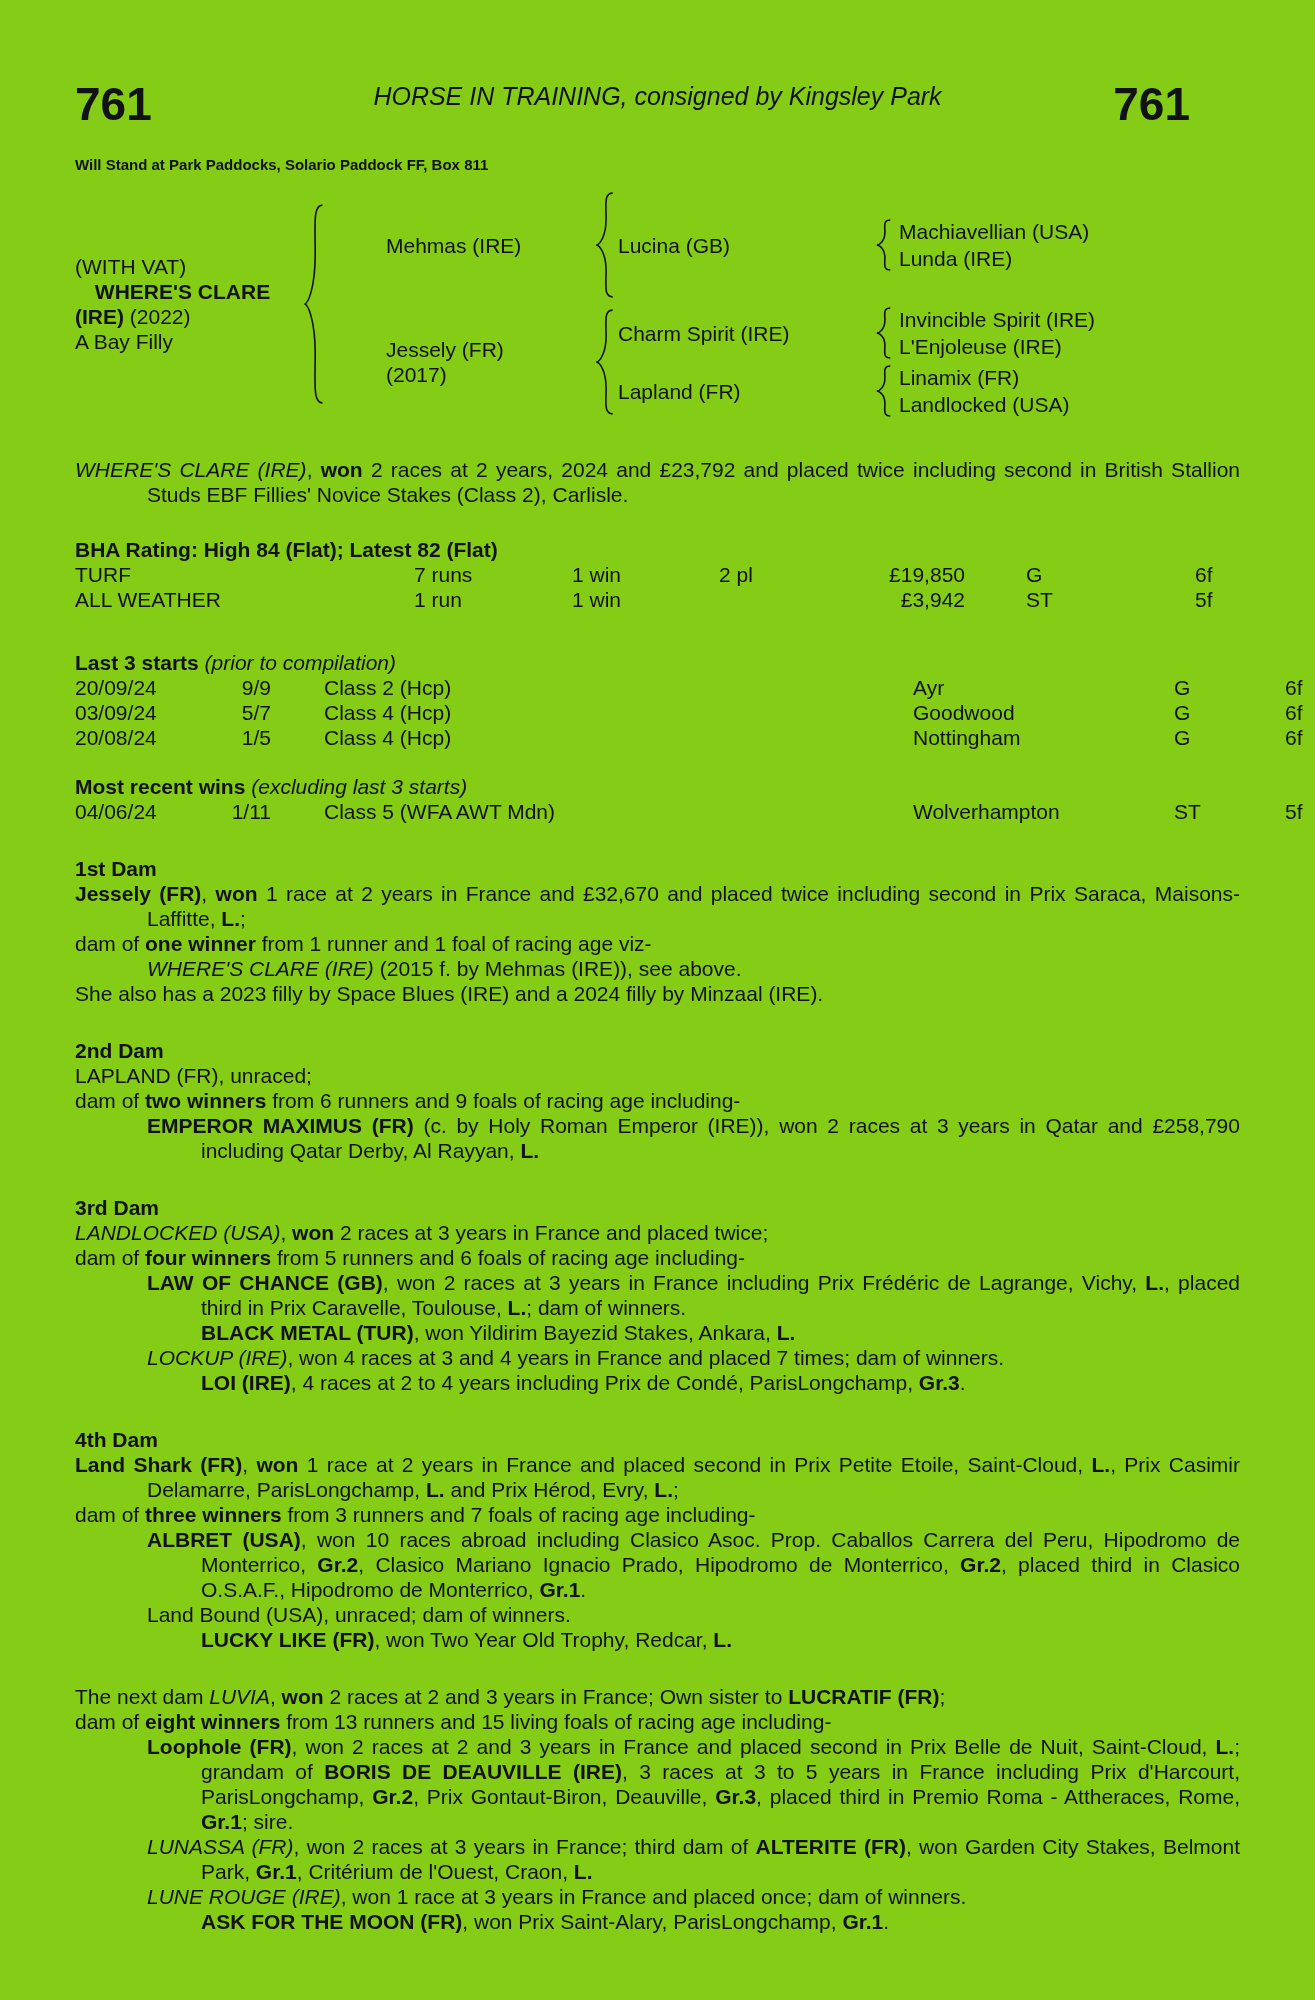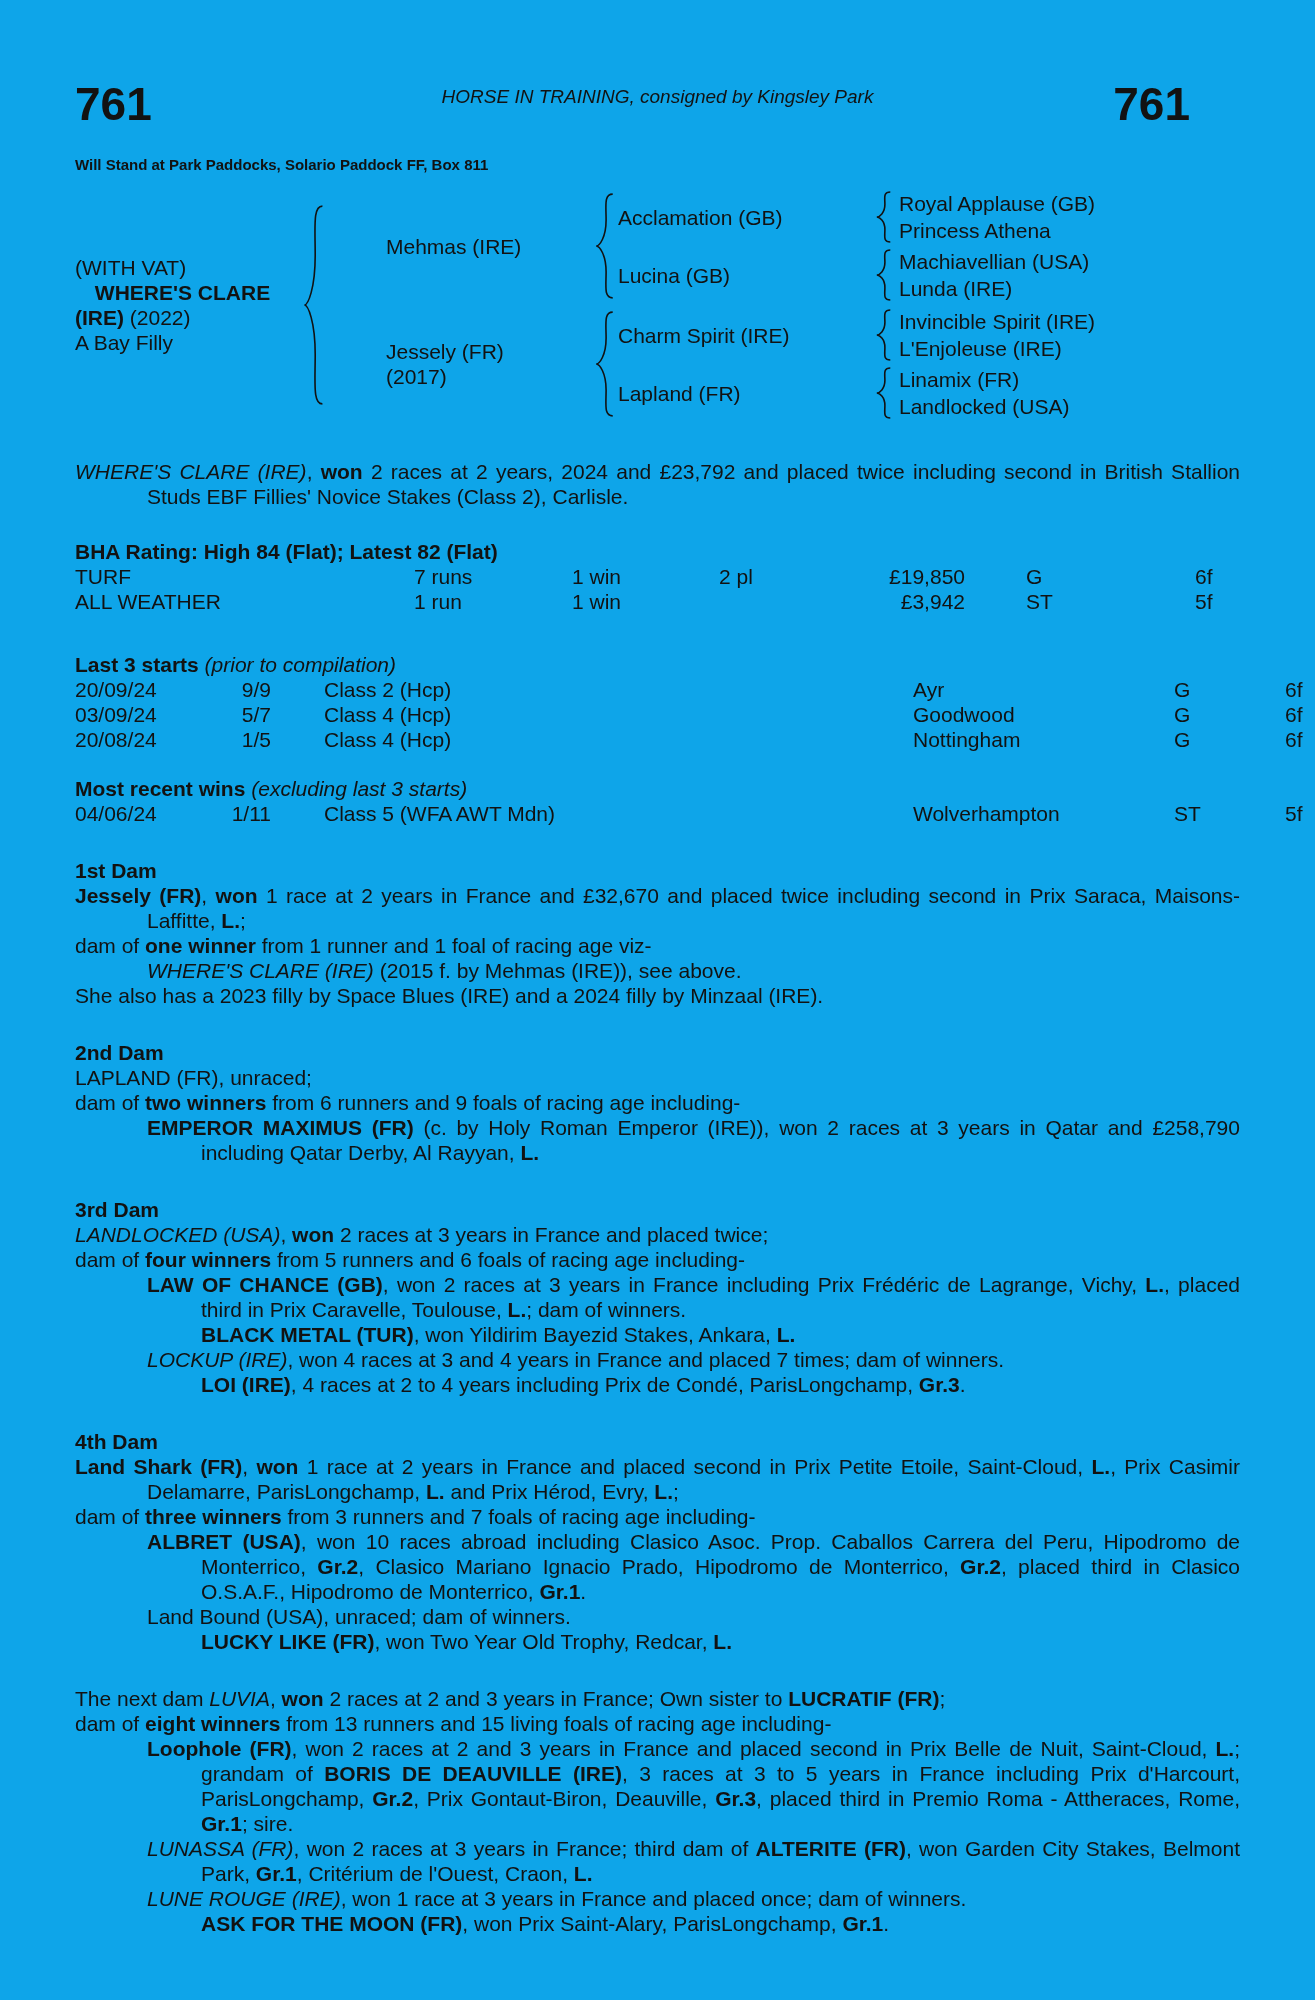--- a/index.html
+++ b/index.html
@@ -1,35 +1,35 @@
 <!DOCTYPE html>
 <html><head>
 <meta charset="utf-8">
 <style>
   html,body{margin:0;padding:0;background:#ffffff;}
   .page{
     position:relative;
     width:1315px;height:2000px;
     box-sizing:border-box;
     padding:82px 75px 0 75px;
-    background:#0ea5e9;
+    background:#84cc16;
     color:#121212;
     font-family:"Liberation Sans", sans-serif;
     font-size:21px;
     line-height:25px;
     overflow:hidden;
   }
   .b{font-weight:bold;text-align:center;}
   .i{font-style:italic;}
 
   
   .hdr{display:flex;align-items:flex-start;}
   .lot{width:215px;font-size:46px;font-weight:bold;line-height:44px;}
   .lot.right{text-align:right;padding-right:50px;box-sizing:border-box;}
-  .title{flex:1;text-align:center;font-style:italic;font-size:19px;padding-top:2px;}
+  .title{flex:1;text-align:center;font-style:italic;font-size:25px;padding-top:2px;}
   .stand{font-weight:bold;font-size:15px;margin-top:26px;}
 
   
   .ped{display:flex;align-items:center;margin-top:14px;}
   .ped-subject{width:215px;}
   .ped-subject div{line-height:25px;}
   svg.br{flex:none;display:block;}
   svg.br path{stroke:#121212;fill:none;stroke-width:1.6;vector-effect:non-scaling-stroke;}
   .br-big{width:24px;height:206px;margin-left:12px;}
   .parents{display:flex;flex-direction:column;gap:8px;}
@@ -103,30 +103,20 @@
 
       <div class="pgroup">
         <div class="pname">
           <div>Mehmas (IRE)</div>
 
         </div>
         <svg class="br br-med" viewBox="0 0 20 100" preserveAspectRatio="none">
             <path d="M17 2 C9 2 11 12 11 26 C11 42 5 50 2 50 C5 50 11 58 11 74 C11 88 9 98 17 98"></path>
           </svg>
         <div class="gpcol">
-          <div class="gpgroup">
-            <div class="gpname">Acclamation (GB)</div>
-            <svg class="br br-sm" viewBox="0 0 20 100" preserveAspectRatio="none">
-                <path d="M17 2 C9 2 11 12 11 26 C11 42 5 50 2 50 C5 50 11 58 11 74 C11 88 9 98 17 98"></path>
-              </svg>
-            <div class="ggpcol">
-              <div>Royal Applause (GB)</div>
-              <div>Princess Athena</div>
-            </div>
-          </div>
           <div class="gpgroup">
             <div class="gpname">Lucina (GB)</div>
             <svg class="br br-sm" viewBox="0 0 20 100" preserveAspectRatio="none">
                 <path d="M17 2 C9 2 11 12 11 26 C11 42 5 50 2 50 C5 50 11 58 11 74 C11 88 9 98 17 98"></path>
               </svg>
             <div class="ggpcol">
               <div>Machiavellian (USA)</div>
               <div>Lunda (IRE)</div>
             </div>
           </div>

